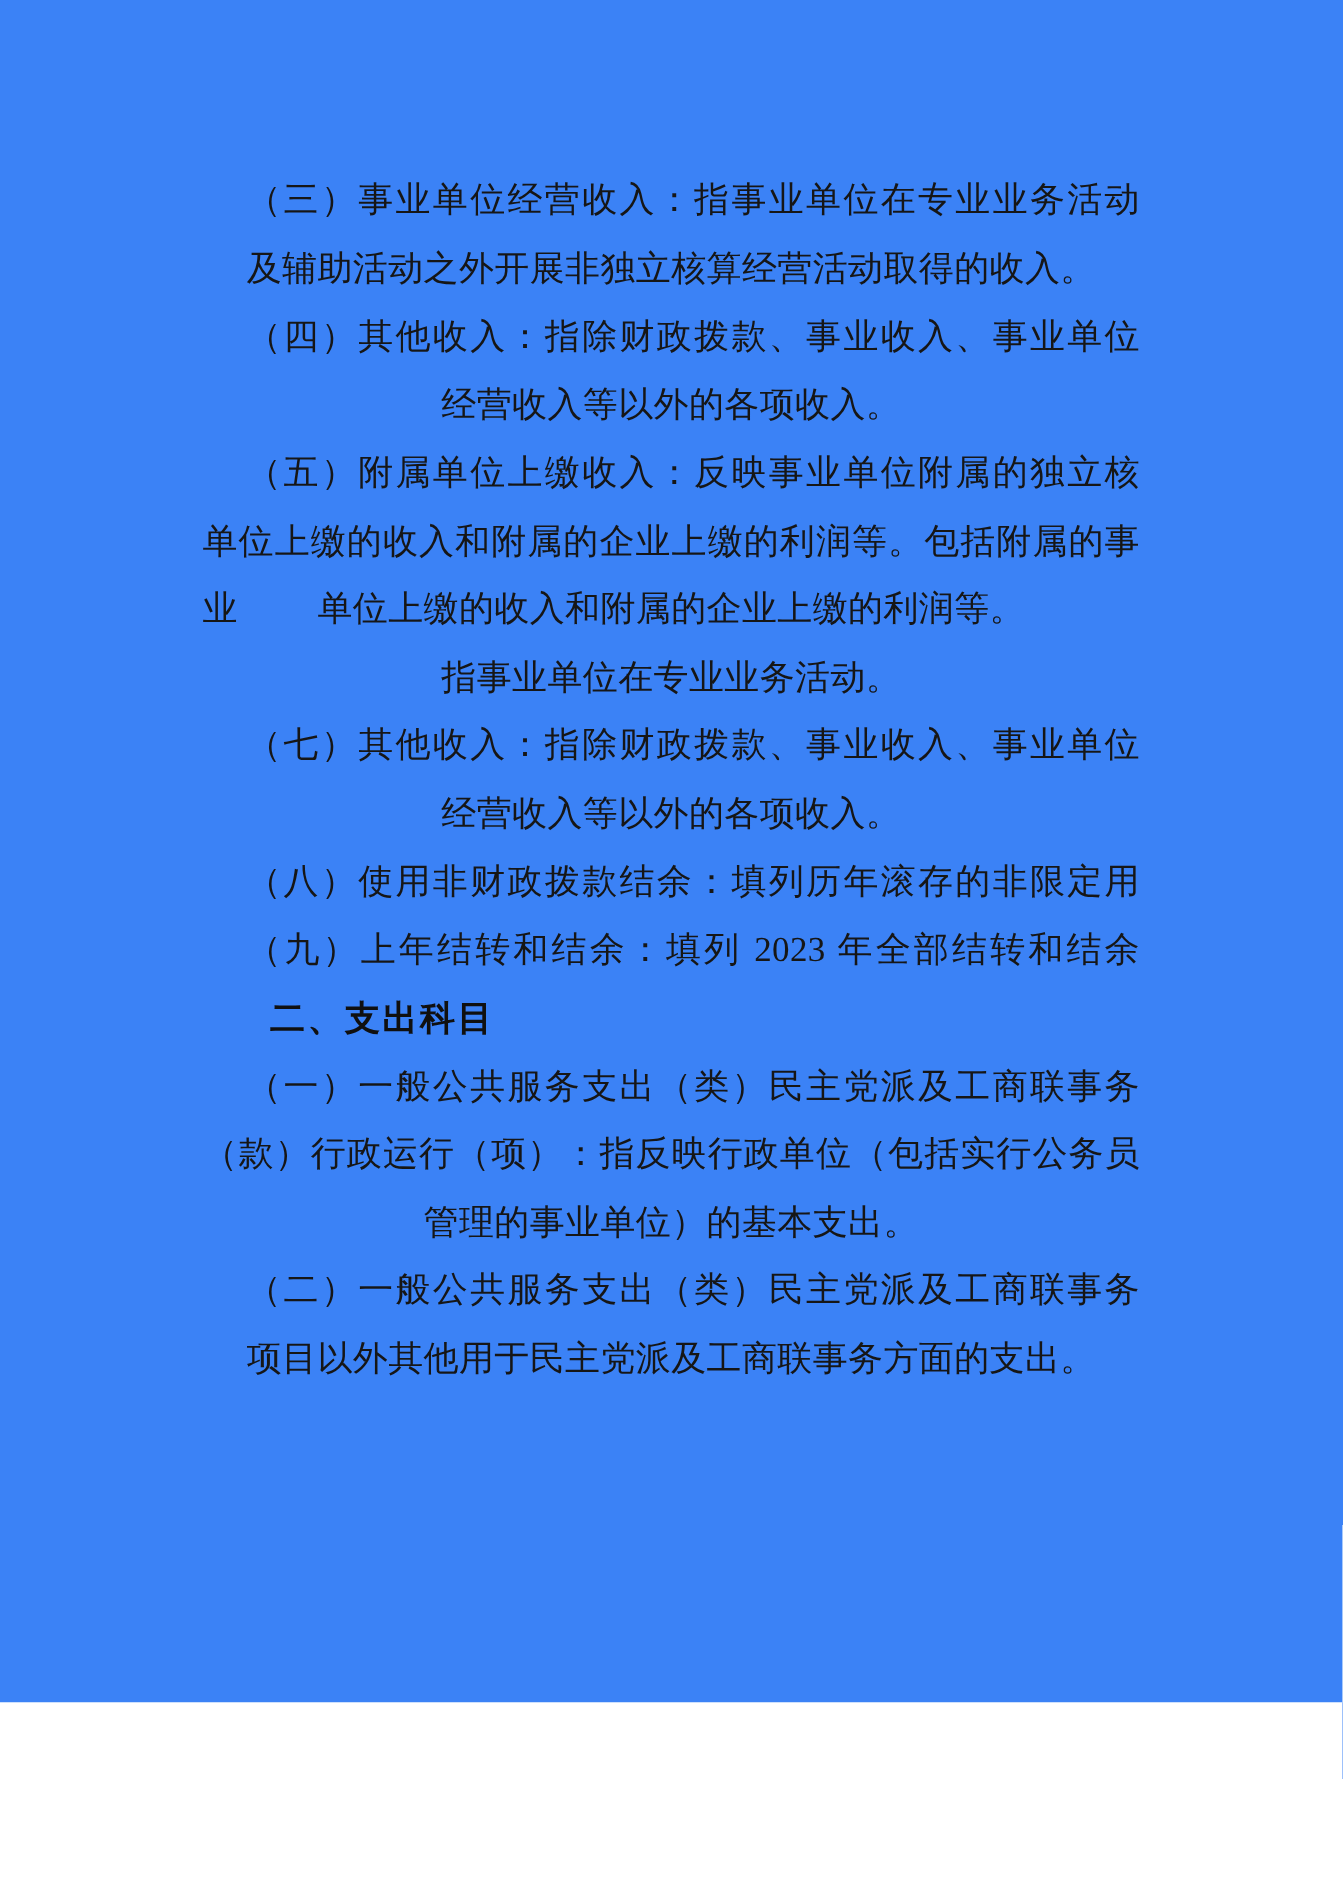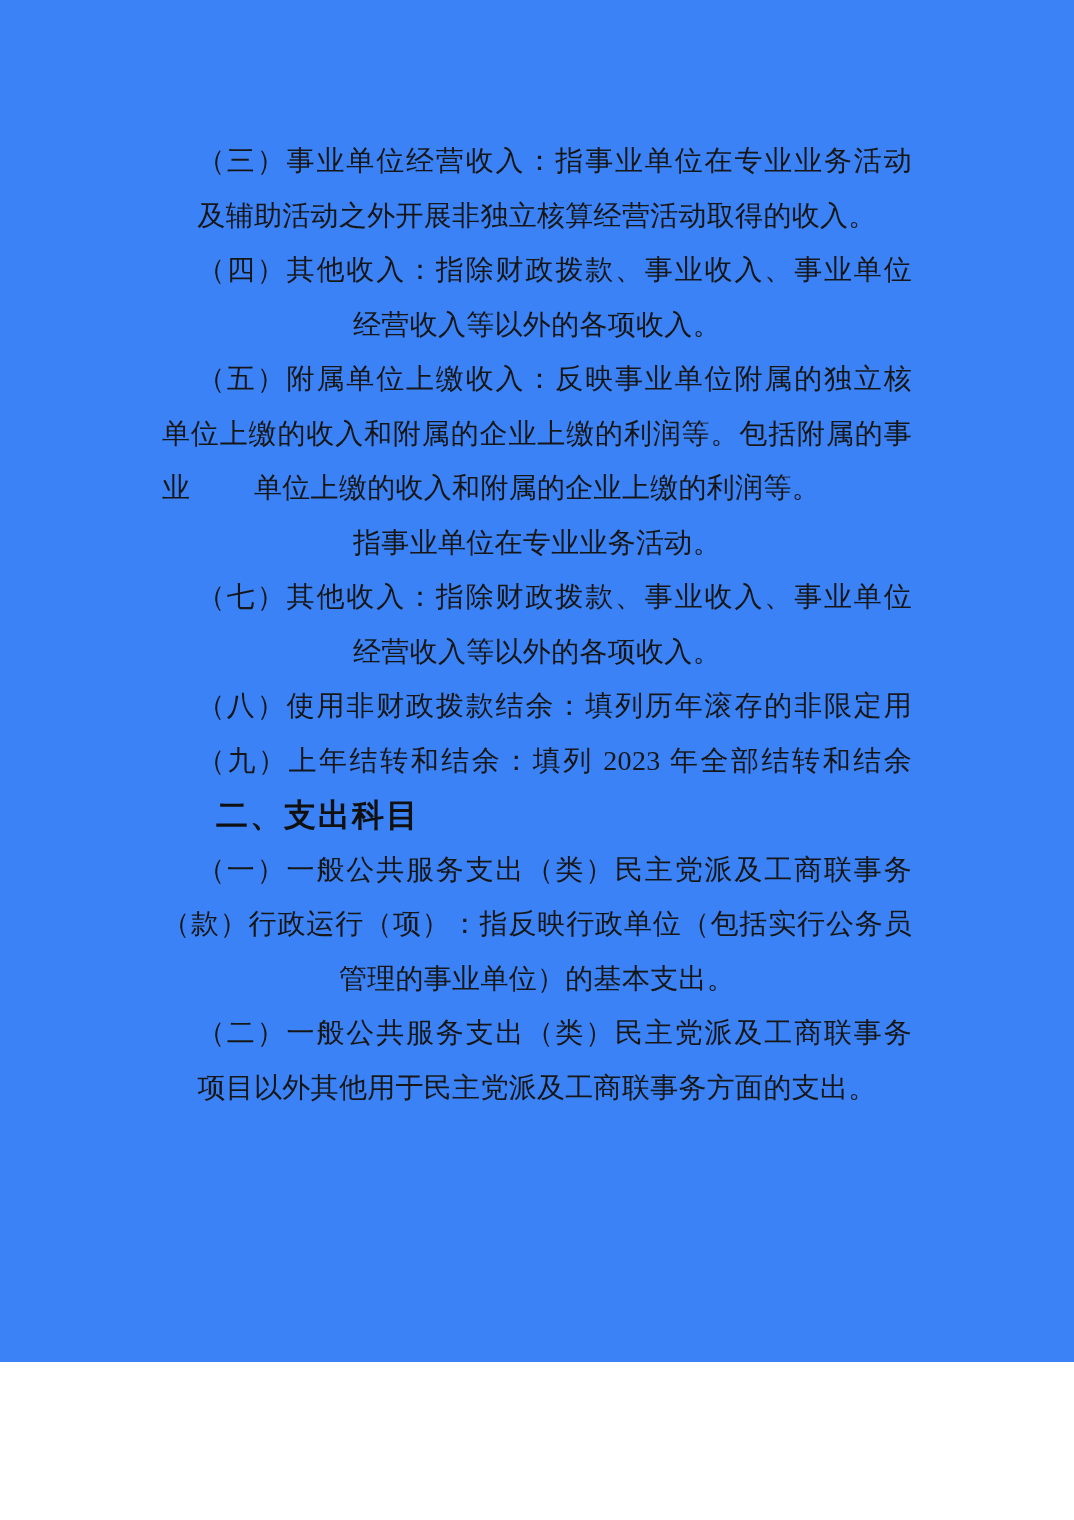--- a/index.html
+++ b/index.html
@@ -40,21 +40,21 @@
     text-align: center;
   }
   
   .line.first {
     padding-left: 35px;
   }
   
   .line.heading-line {
     font-family: "Liberation Sans", sans-serif;
     font-weight: 700;
-    font-size: 32px;
+    font-size: 28px;
     letter-spacing: 2px;
     padding-left: 54px;
     color: #101010;
     white-space: nowrap;
   }
 </style>
 </head>
 <body>
 
 <div class="page">

